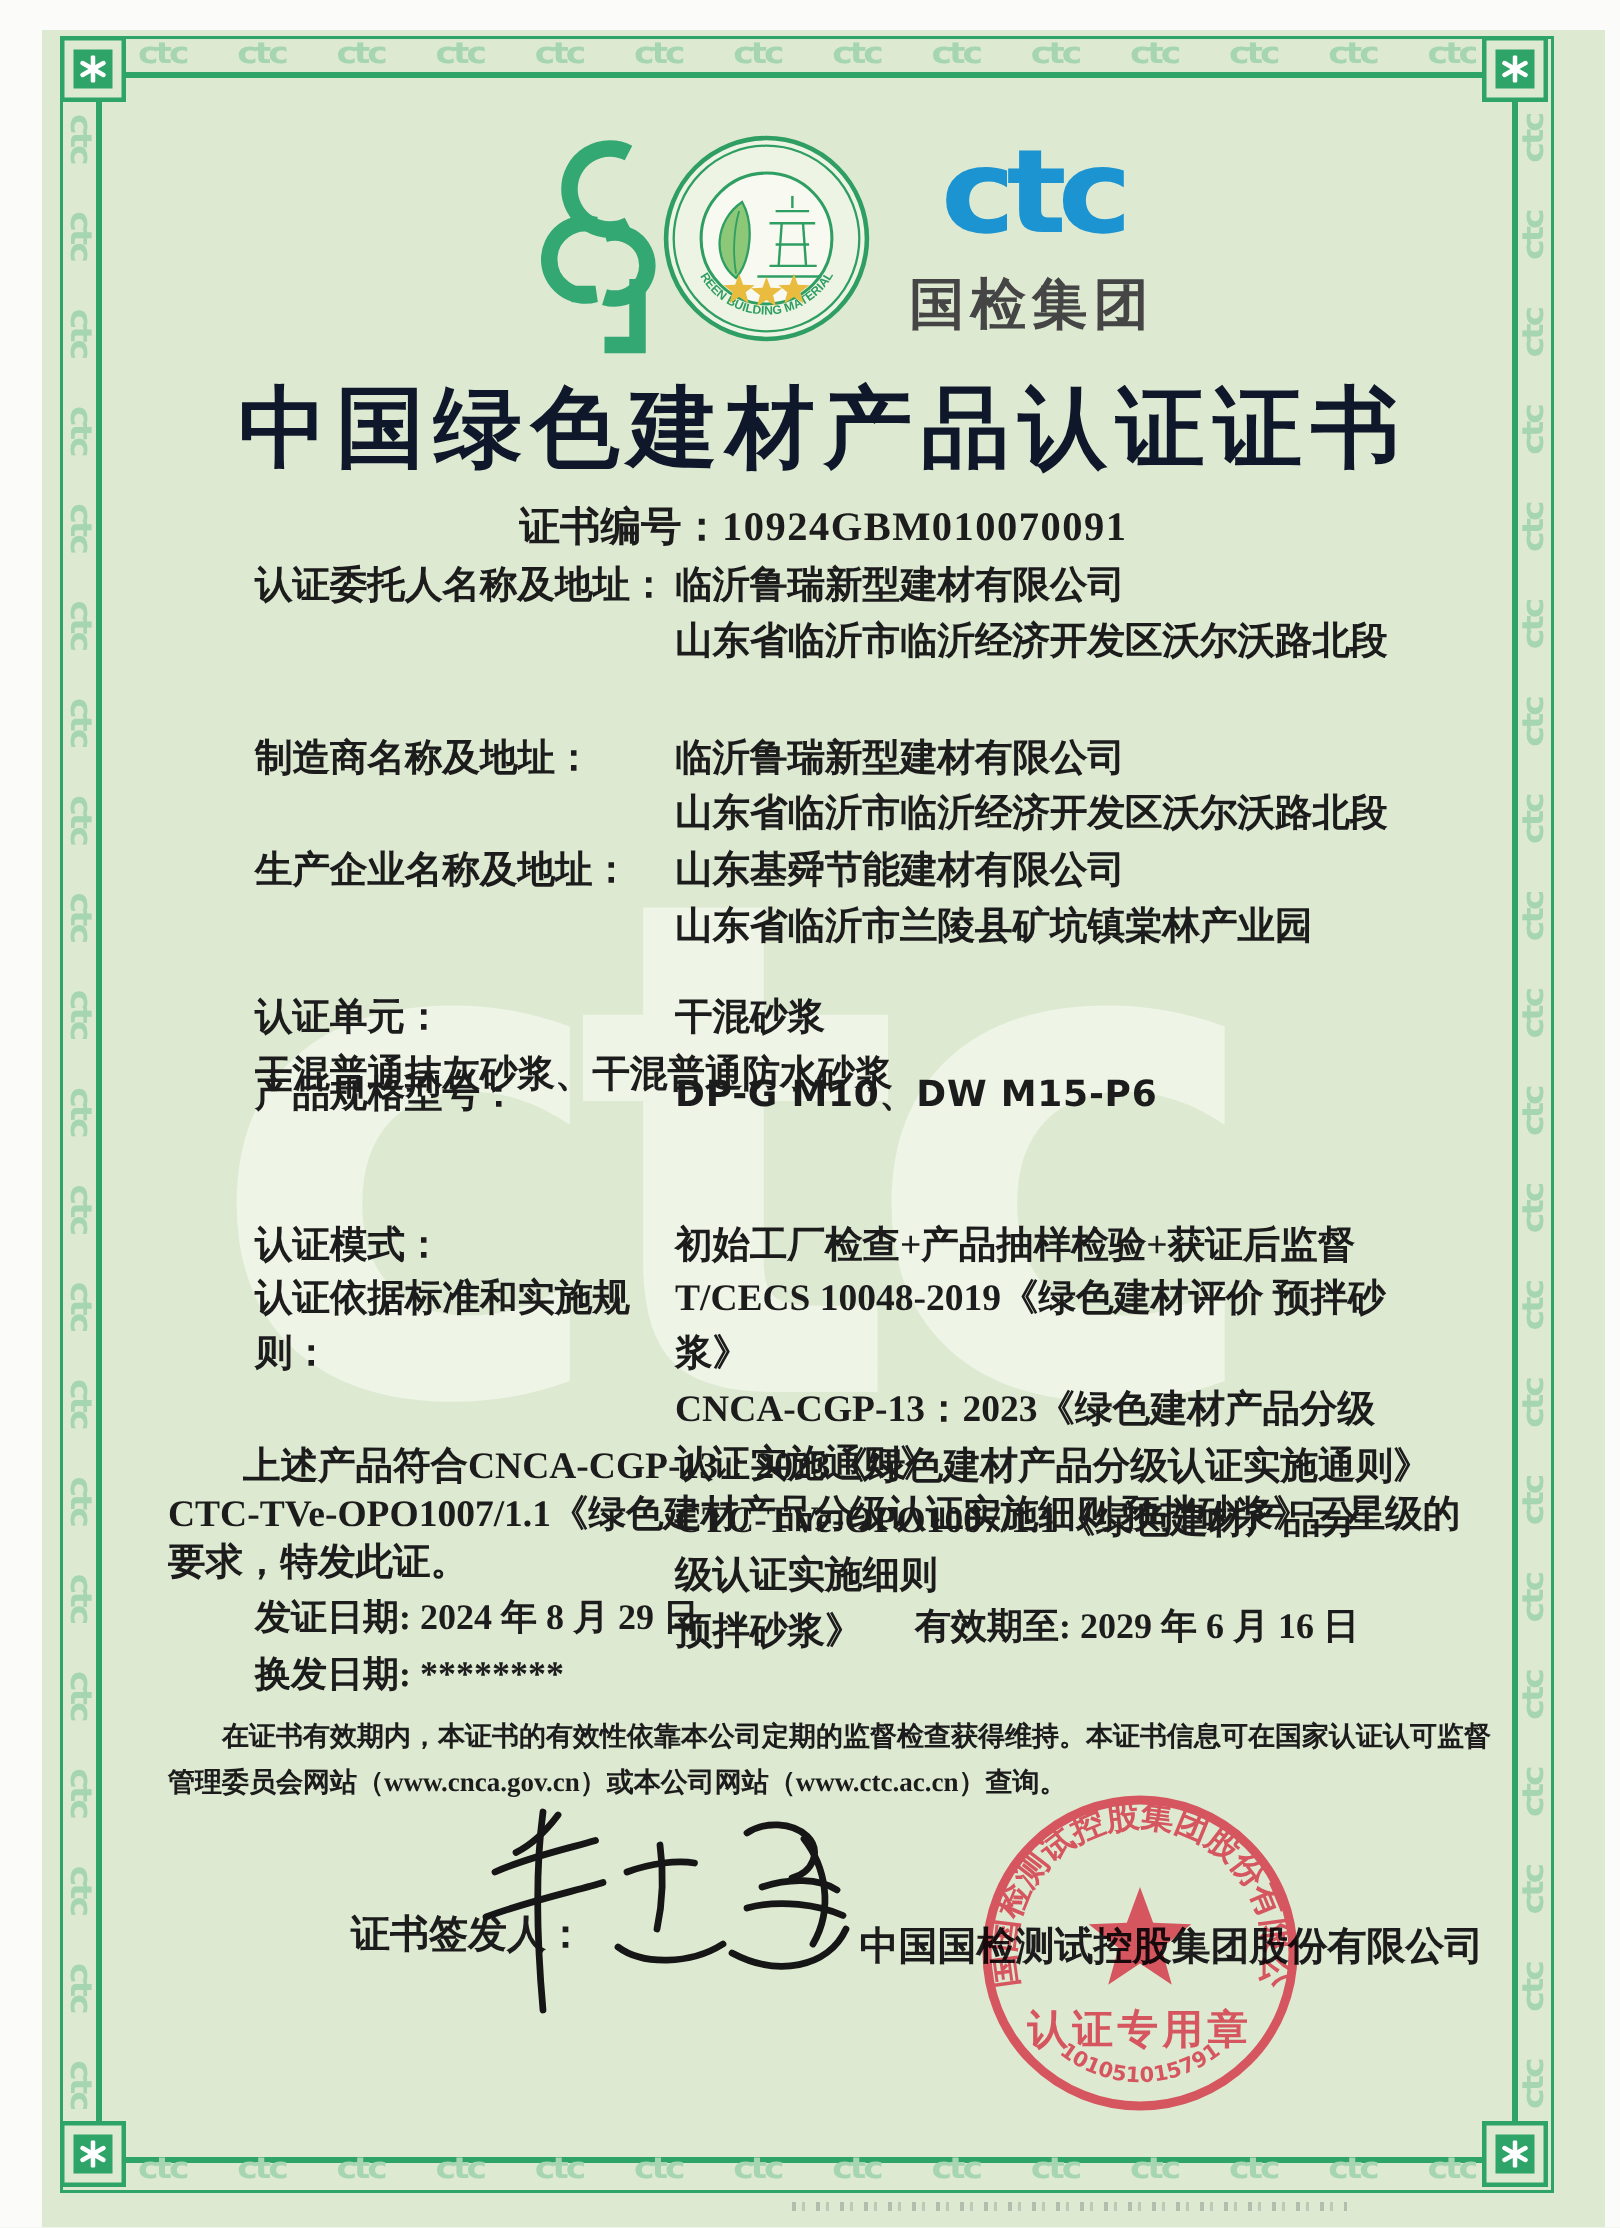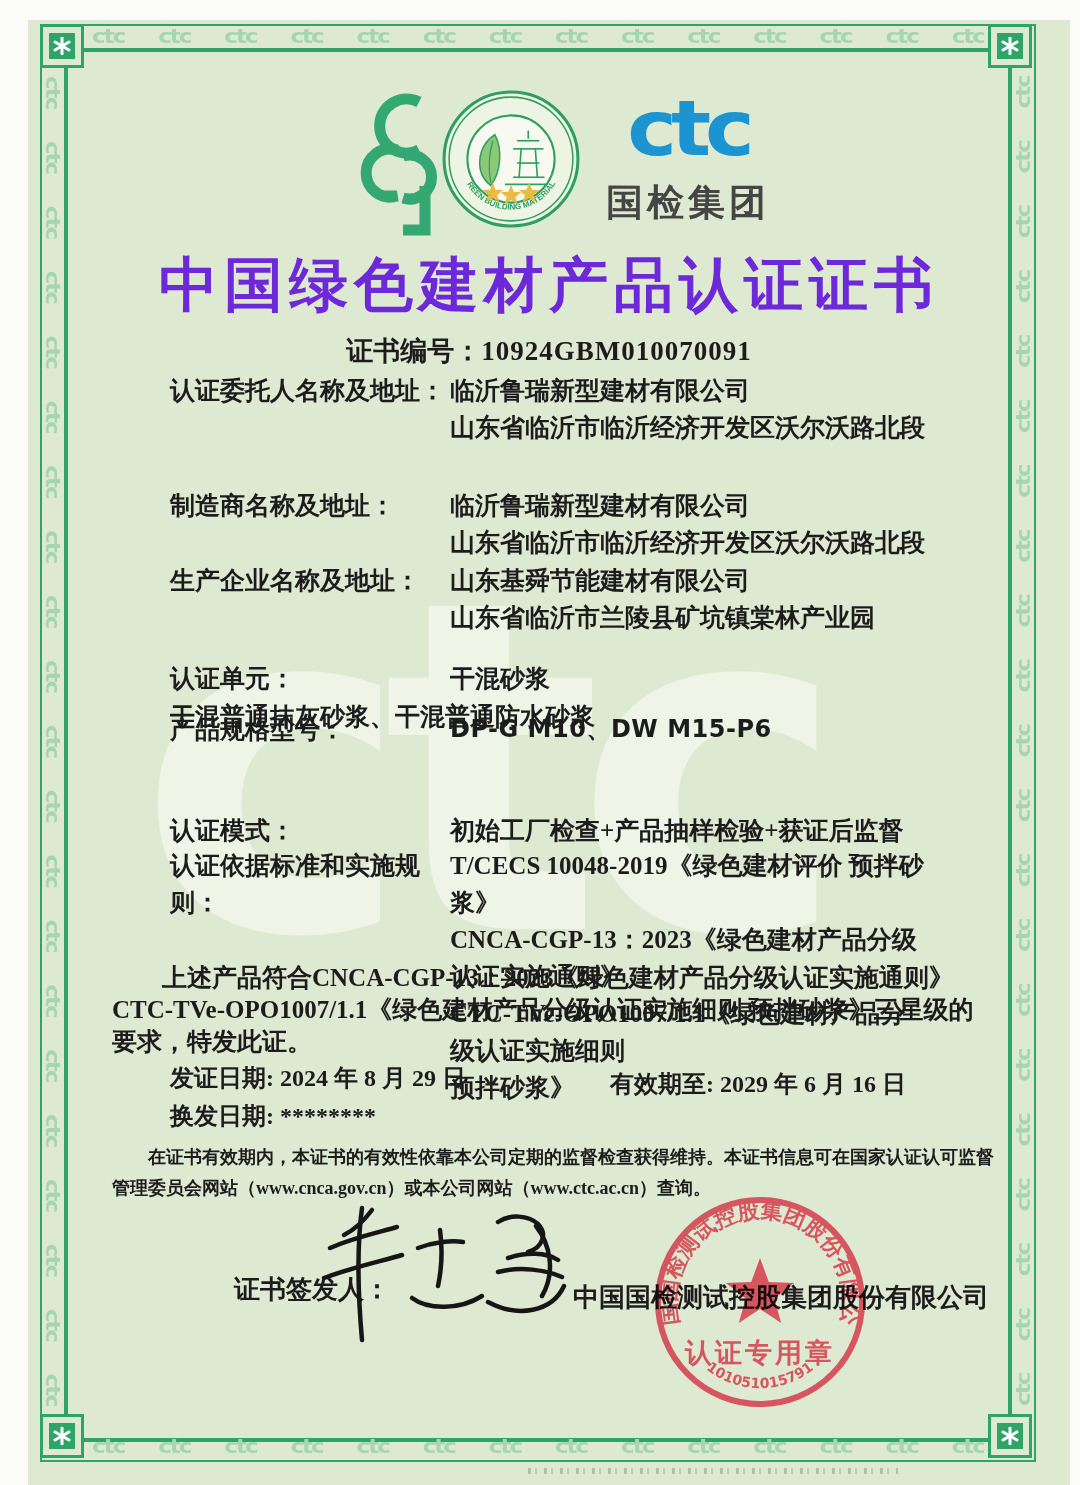--- a/index.html
+++ b/index.html
@@ -32,21 +32,21 @@
 
   
   .gbp-logo{position:absolute;left:317px;top:66px;}
   .emblem{position:absolute;left:412px;top:68px;}
   .ctcblock{position:absolute;left:560px;top:70px;width:200px;text-align:center;}
   .ctc-big{font-family:"DejaVu Sans",sans-serif;font-weight:bold;font-size:84px;line-height:76px;
            color:#1b94d1;letter-spacing:-6px;transform:scaleY(0.92);}
   .ctc-sub{margin-top:12px;font-family:"Liberation Sans",sans-serif;font-weight:bold;font-size:37px;
            color:#454545;letter-spacing:4px;}
 
-  .title{position:absolute;left:0;top:226px;width:100%;text-align:center;color:#6d28d9;
+  .title{position:absolute;left:0;top:226px;width:100%;text-align:center;color:#0f172a;
          font-size:59px;font-weight:bold;letter-spacing:6px;}
   .certno{position:absolute;left:0;top:313px;width:100%;text-align:center;font-size:27px;font-weight:bold;}
   .certno .num{font-family:"Liberation Serif",serif;letter-spacing:1px;}
 
   
   .frow{position:absolute;left:142px;width:760px;display:flex;font-weight:bold;font-size:25px;line-height:37px;}
   .flabel{width:280px;flex:none;}
   .fvalue{flex:1;}
   .latin{font-family:"DejaVu Sans",sans-serif;font-size:24px;letter-spacing:0.5px;}
 

